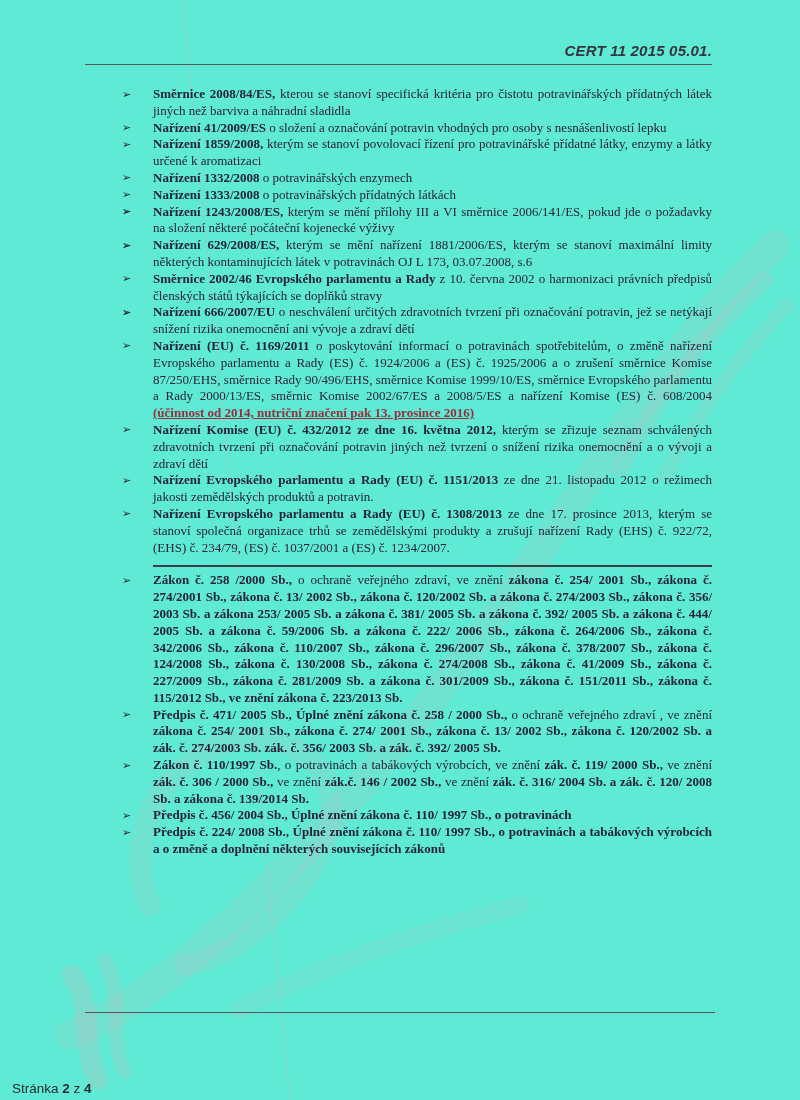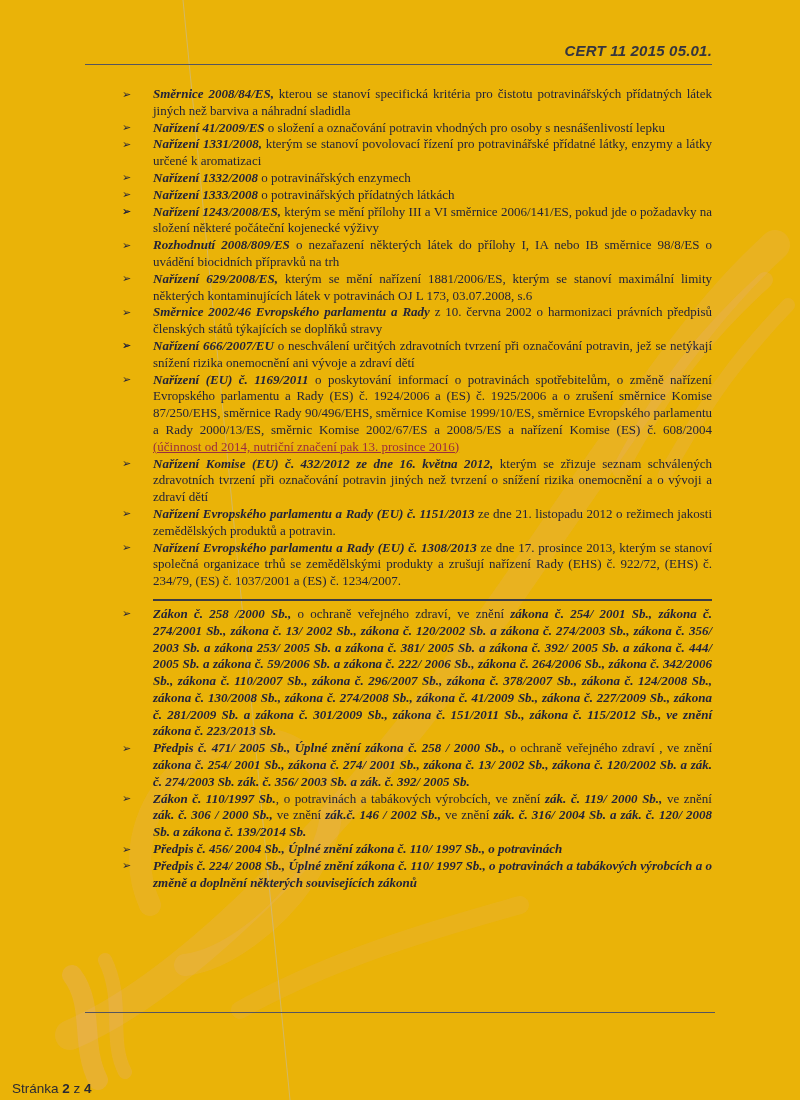--- a/index.html
+++ b/index.html
@@ -1,18 +1,18 @@
 <!DOCTYPE html>
 <html><head>
 <meta charset="utf-8">
 <style>
   html,body{margin:0;padding:0;background:#efefec;}
   .page{
     position:relative;width:800px;height:1100px;margin:0 auto;
-    background:#eab308;overflow:hidden;
+    background:#5eead4;overflow:hidden;
     font-family:"Liberation Serif", serif;color:#232339;
   }
   
   .header-text{
     position:absolute;top:42px;right:88px;
     font-family:"Liberation Sans", sans-serif;
     font-style:italic;font-weight:bold;font-size:15px;color:#35353f;
     letter-spacing:0.2px;
   }
   .header-rule{
@@ -25,23 +25,23 @@
   }
   .item{
     position:relative;padding-left:33px;
     font-size:13px;line-height:16.8px;text-align:justify;
   }
   .bullet{
     position:absolute;left:2px;top:0.5px;
     font-family:"DejaVu Sans", sans-serif;
     font-size:11px;color:#232339;
   }
-  .seg-bold{font-weight:bold;font-style:italic;}
+  .seg-bold{font-weight:bold;}
   .seg-normal{font-weight:normal;}
-  .seg-redbold{font-weight:normal;color:#9a2d3f;text-decoration:underline;}
+  .seg-redbold{font-weight:bold;color:#9a2d3f;text-decoration:underline;}
   .divider{
     border-top:2px solid #3c3c46;
     margin:9px 0 5px 33px;
   }
   
   .footer-rule{
     position:absolute;left:85px;top:1012px;width:630px;
     border-top:1.6px solid #55555e;
   }
   .footer-text{
@@ -72,26 +72,26 @@
     </svg>
   </div>
 
   <div class="header-text">CERT 11 2015 05.01.</div>
   <div class="header-rule"></div>
 
   <div class="content">
     <div id="list-eu">
         <div class="item"><span class="bullet">➢</span><span><span class="seg-bold">Směrnice 2008/84/ES,</span><span class="seg-normal"> kterou se stanoví specifická kritéria pro čistotu potravinářských přídatných látek jiných než barviva a náhradní sladidla</span></span></div>
         <div class="item"><span class="bullet">➢</span><span><span class="seg-bold">Nařízení 41/2009/ES</span><span class="seg-normal"> o složení a označování potravin vhodných pro osoby s nesnášenlivostí lepku</span></span></div>
-        <div class="item"><span class="bullet">➢</span><span><span class="seg-bold">Nařízení 1331/2008,</span><span class="seg-normal"> kterým se stanoví povolovací řízení pro potravinářské přídatné látky, enzymy a látky určené k aromatizaci</span></span></div>
+        <div class="item"><span class="bullet">➢</span><span><span class="seg-bold">Nařízení 1859/2008,</span><span class="seg-normal"> kterým se stanoví povolovací řízení pro potravinářské přídatné látky, enzymy a látky určené k aromatizaci</span></span></div>
         <div class="item"><span class="bullet">➢</span><span><span class="seg-bold">Nařízení 1332/2008</span><span class="seg-normal"> o potravinářských enzymech</span></span></div>
         <div class="item"><span class="bullet">➢</span><span><span class="seg-bold">Nařízení 1333/2008</span><span class="seg-normal"> o potravinářských přídatných látkách</span></span></div>
         <div class="item"><span class="bullet">➢</span></div>
         <div class="item"><span class="bullet">➢</span><span><span class="seg-bold">Nařízení 1243/2008/ES,</span><span class="seg-normal"> kterým se mění přílohy III a VI směrnice 2006/141/ES, pokud jde o požadavky na složení některé počáteční kojenecké výživy</span></span></div>
-        <div class="item"><span class="bullet">➢</span><span><span class="seg-bold">Rozhodnutí 2008/809/ES</span><span class="seg-normal"> o nezařazení některých látek do přílohy I, IA nebo IB směrnice 98/8/ES o uvádění biocidních přípravků na trh</span></span></div>
+        <div class="item"><span class="bullet">➢</span></div>
         <div class="item"><span class="bullet">➢</span><span><span class="seg-bold">Nařízení 629/2008/ES,</span><span class="seg-normal"> kterým se mění nařízení 1881/2006/ES, kterým se stanoví maximální limity některých kontaminujících látek v potravinách  OJ L 173, 03.07.2008, s.6</span></span></div>
         <div class="item"><span class="bullet">➢</span><span><span class="seg-bold">Směrnice 2002/46 Evropského parlamentu a Rady</span><span class="seg-normal"> z 10. června 2002 o harmonizaci právních předpisů členských států týkajících se doplňků stravy</span></span></div>
         <div class="item"><span class="bullet">➢</span></div>
         <div class="item"><span class="bullet">➢</span><span><span class="seg-bold">Nařízení 666/2007/EU</span><span class="seg-normal"> o neschválení určitých zdravotních tvrzení při označování potravin, jež se netýkají snížení rizika onemocnění ani vývoje a zdraví dětí</span></span></div>
         <div class="item"><span class="bullet">➢</span><span><span class="seg-bold">Nařízení (EU) č. 1169/2011</span><span class="seg-normal"> o poskytování informací o potravinách spotřebitelům, o změně nařízení Evropského parlamentu a Rady (ES) č. 1924/2006 a (ES) č. 1925/2006 a o zrušení směrnice Komise 87/250/EHS, směrnice Rady 90/496/EHS, směrnice Komise 1999/10/ES, směrnice Evropského parlamentu a Rady 2000/13/ES, směrnic Komise 2002/67/ES a 2008/5/ES a nařízení Komise (ES) č. 608/2004 </span><span class="seg-redbold">(účinnost od 2014, nutriční značení pak 13. prosince 2016)</span></span></div>
         <div class="item"><span class="bullet">➢</span><span><span class="seg-bold">Nařízení Komise (EU) č. 432/2012  ze dne 16. května 2012,</span><span class="seg-normal"> kterým se zřizuje seznam schválených zdravotních tvrzení při označování potravin jiných než tvrzení o snížení rizika onemocnění a o vývoji a zdraví dětí</span></span></div>
         <div class="item"><span class="bullet">➢</span><span><span class="seg-bold">Nařízení Evropského parlamentu a Rady (EU) č. 1151/2013</span><span class="seg-normal"> ze dne 21. listopadu 2012 o režimech jakosti zemědělských produktů a potravin.</span></span></div>
         <div class="item"><span class="bullet">➢</span><span><span class="seg-bold">Nařízení Evropského parlamentu a Rady (EU) č. 1308/2013</span><span class="seg-normal"> ze dne 17. prosince 2013, kterým se stanoví společná organizace trhů se zemědělskými produkty a zrušují nařízení Rady (EHS) č. 922/72, (EHS) č. 234/79, (ES) č. 1037/2001 a (ES) č. 1234/2007.</span></span></div>
       </div>
     <div class="divider"></div>

